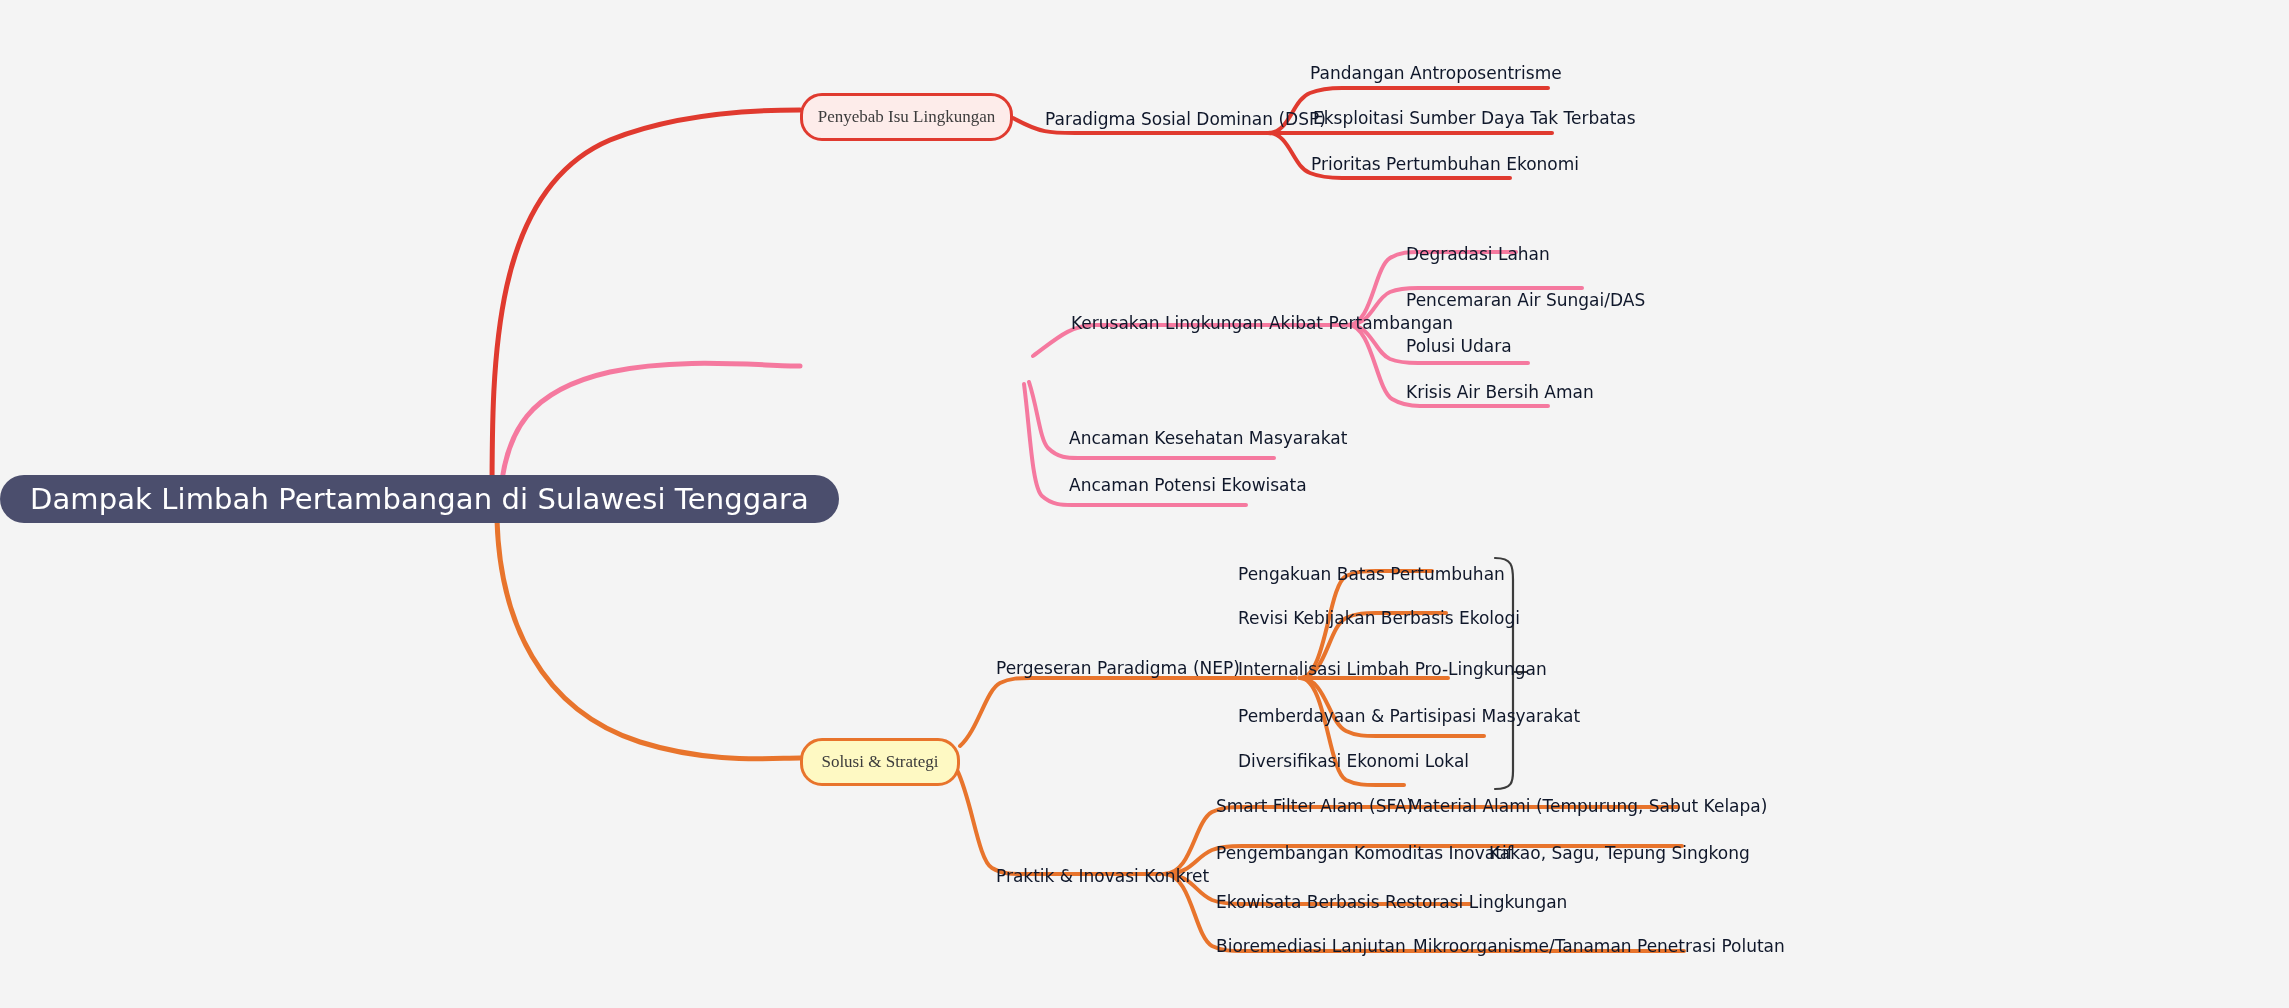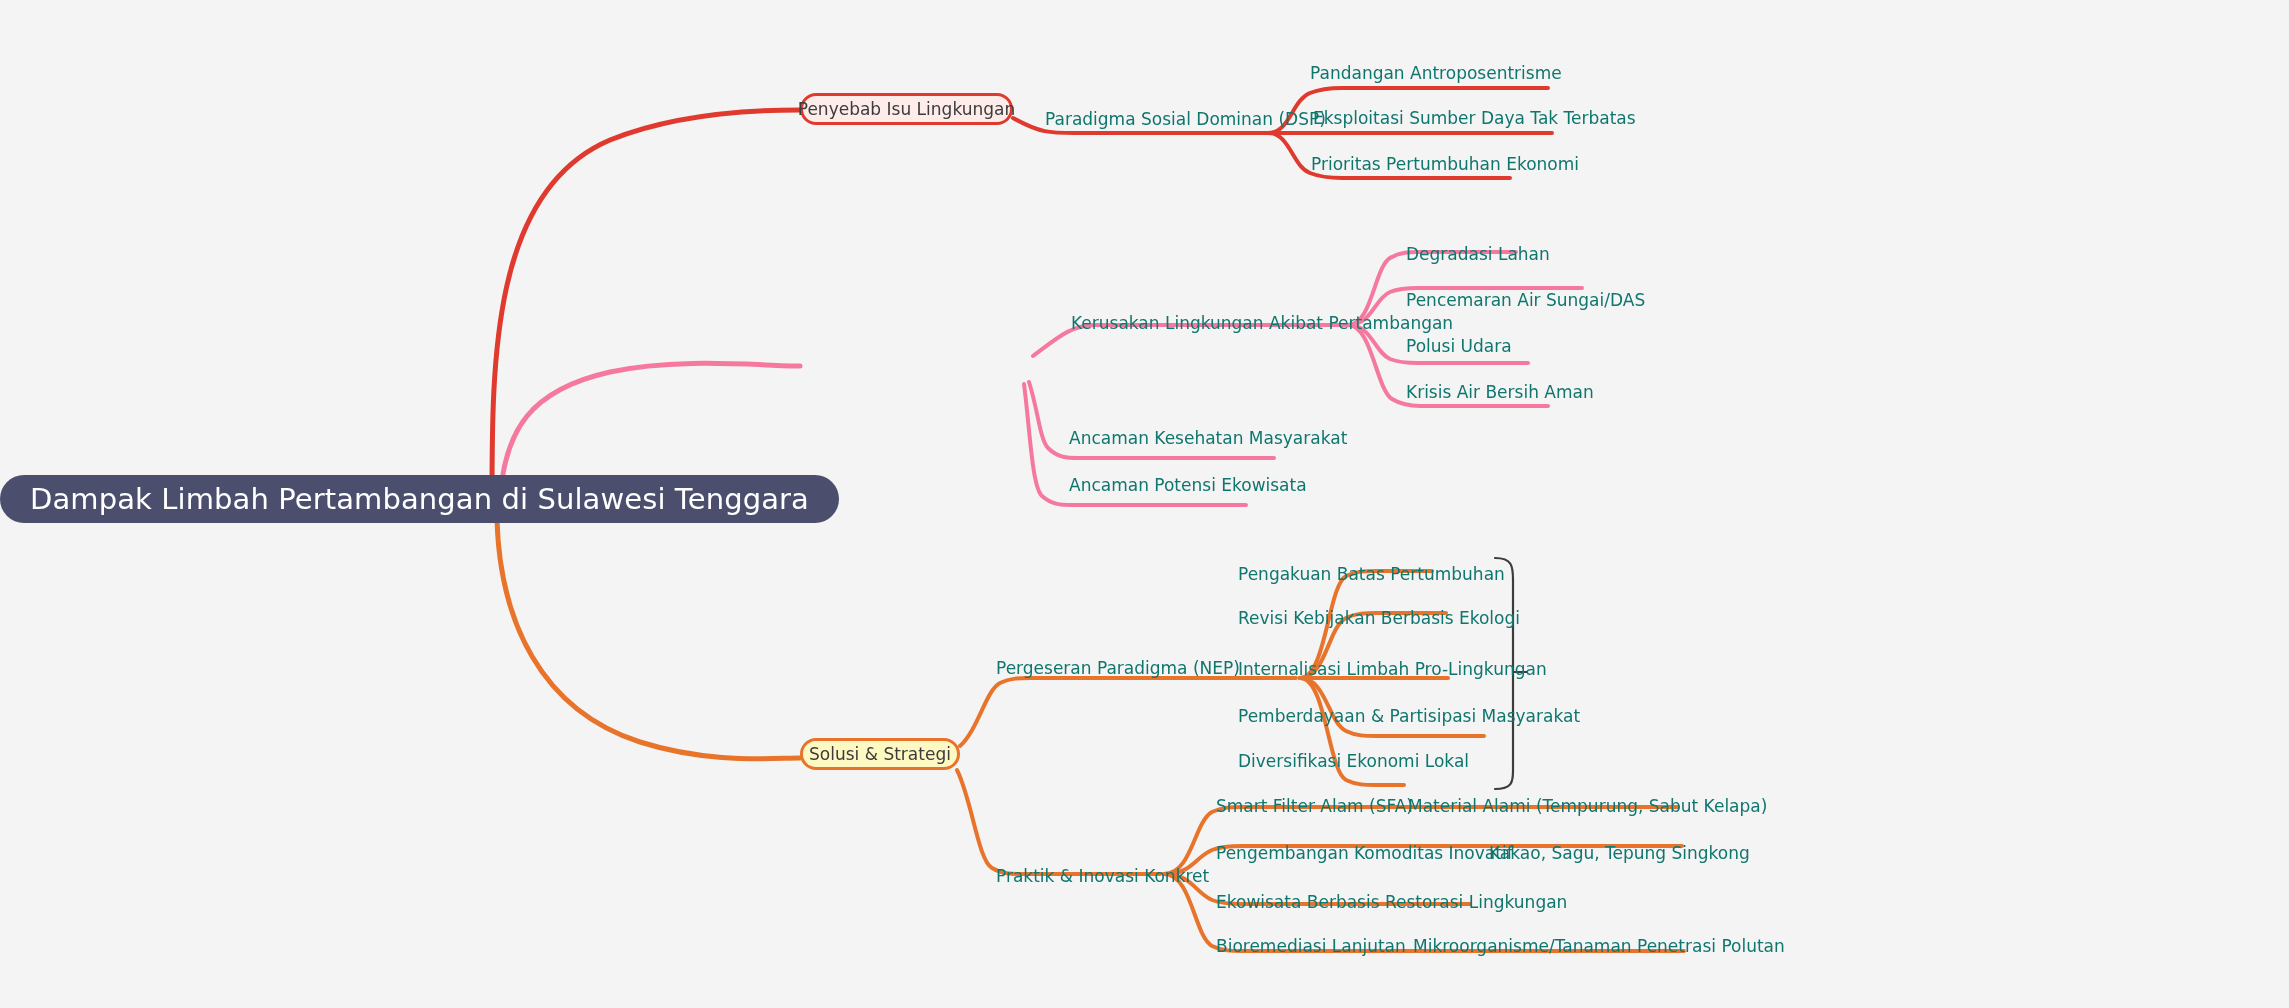--- a/index.html
+++ b/index.html
@@ -23,21 +23,21 @@
     position: absolute;
     left: 0;
     top: 0;
     width: 2289px;
     height: 1008px;
     pointer-events: none;
   }
   .node-label {
     position: absolute;
     white-space: nowrap;
-    color: #0f766e;
+    color: #0f172a;
     font-size: 17px;
     line-height: 1;
     font-family: "DejaVu Sans", sans-serif;
   }
   .root-node {
     position: absolute;
     display: flex;
     align-items: center;
     background: #4b4e6d;
     color: #ffffff;
@@ -51,25 +51,26 @@
   }
   .pill {
     position: absolute;
     display: flex;
     align-items: center;
     justify-content: center;
     border-radius: 22px;
     border-style: solid;
     border-width: 3px;
     font-size: 17px;
-    height: 32px;
+    height: 48px;
     white-space: nowrap;
     box-sizing: border-box;
     padding: 0 18px;
     color: #3c3c3c;
+    font-family: Liberation Serif, serif;
   }
   .pill.red    { background: #fdecea; border-color: #e03a2f; }
   .pill.pink   { background: #fbdde6; border-color: #f5799f; }
   .pill.orange { background: #fef9c3; border-color: #e8742c; }
 
   .annot {
     position: absolute;
     width: 530px;
     font-size: 14.5px;
     line-height: 1.42;

